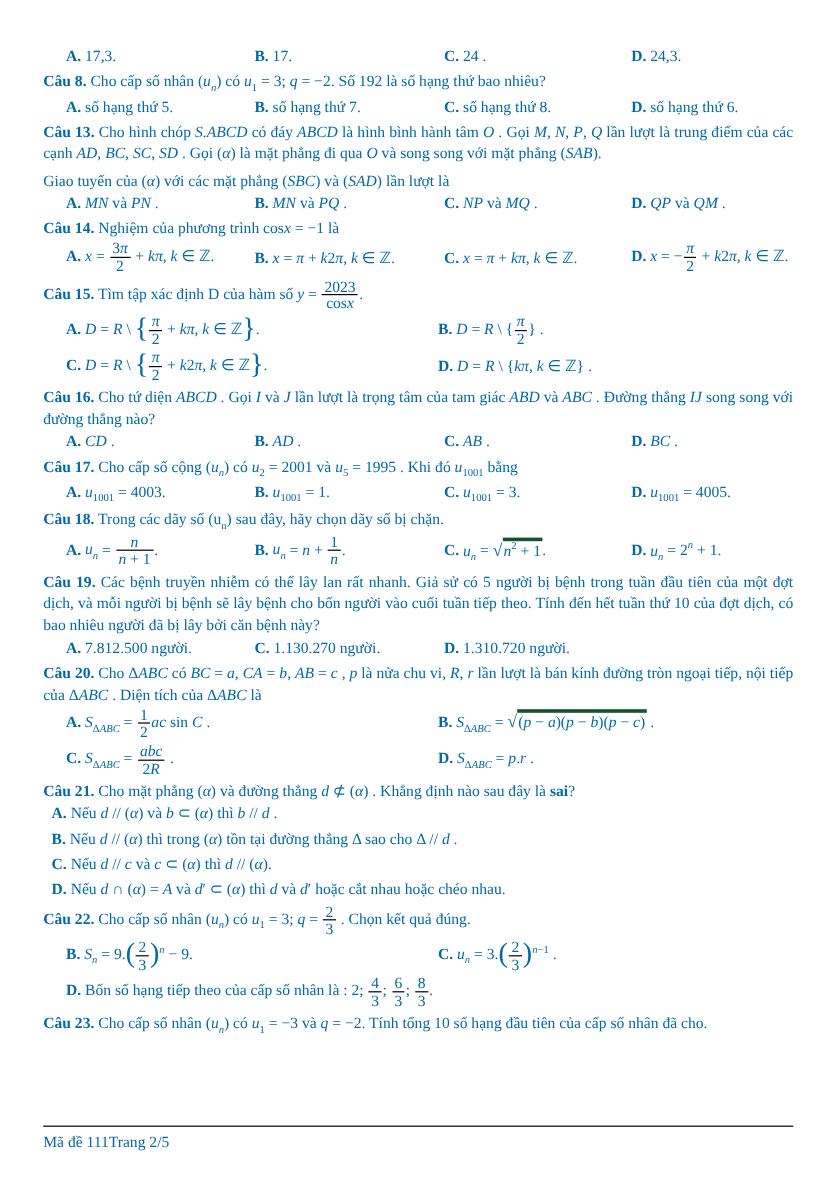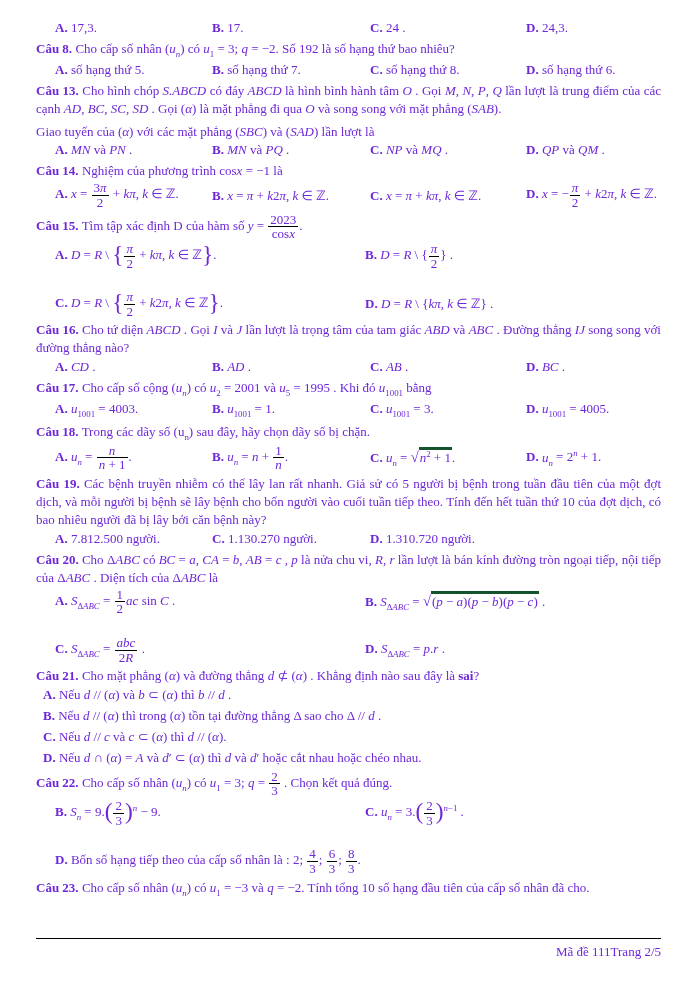--- a/index.html
+++ b/index.html
@@ -1,45 +1,45 @@
 <!DOCTYPE html>
 <html><head>
 <meta charset="utf-8">
 <style>
   html,body{margin:0;padding:0;background:#fff;}
   .page{
     position:relative;width:694px;height:982px;box-sizing:border-box;
-    background:#fff;color:#6d28d9;overflow:hidden;
+    background:#fff;color:#0369a1;overflow:hidden;
     font-family:"Liberation Serif",serif;font-size:13px;line-height:1.38;
-    padding:18px 33px 0 36px;
+    padding:37px 33px 0 36px;
   }
   .question{margin-bottom:3px;}
   .stem{text-align:justify;}
   .stem2{margin-top:5px;text-align:justify;}
   .qnum{font-weight:bold;}
   .opts{display:grid;column-gap:4px;padding-left:19px;margin-top:1px;align-items:center;}
   .opts.cols-4{grid-template-columns:153px 154px 152px auto;}
-  .opts.cols-2{grid-template-columns:306px auto;row-gap:20px;}
+  .opts.cols-2{grid-template-columns:306px auto;row-gap:2px;}
   .opts.stack{grid-template-columns:auto;row-gap:3px;padding-left:7px;}
   .opt{min-height:17px;}
   .ol{font-weight:bold;}
   i{font-style:italic;}
   sub{font-size:0.68em;}
   sup{font-size:0.68em;}
   .fr{display:inline-block;text-align:center;vertical-align:middle;line-height:1.05;margin:0 1px;}
   .fr>span{display:block;padding:0 2px;}
   .fr>span:last-child{border-top:1px solid #000;}
   .sq{white-space:nowrap;}
   .sq .rx{font-size:1.12em;}
   .sq .rad{border-top:3px solid #14532d;padding:0 1px;}
   .bg{font-size:1.8em;line-height:0;vertical-align:-0.12em;font-weight:300;}
   .footer{
     position:absolute;left:36px;right:33px;top:938px;
     border-top:1px solid #000;padding-top:4px;
-    display:flex;justify-content:flex-end;
+    display:flex;justify-content:flex-start;
   }
 </style>
 </head>
 <body>
 
 <div class="page">
   <div>
       <div class="question">
         <div class="opts cols-4">
           <span class="opt"><b class="ol">A.</b> 17,3.</span>

